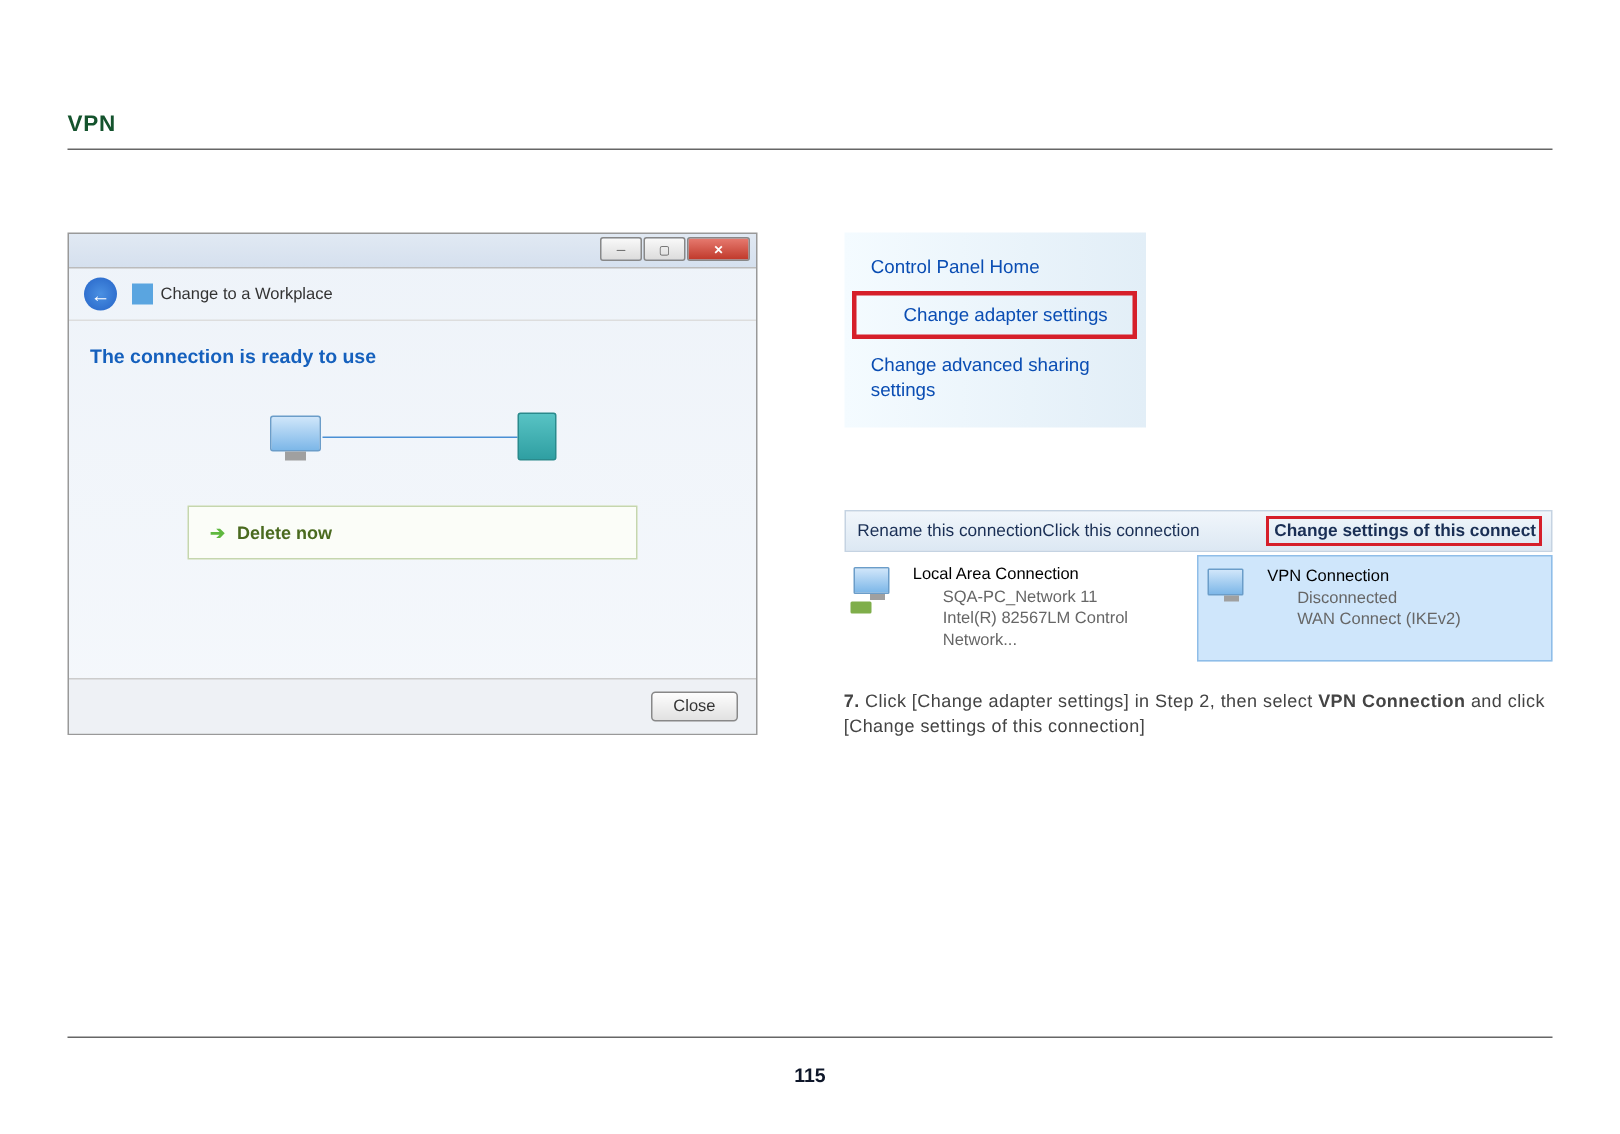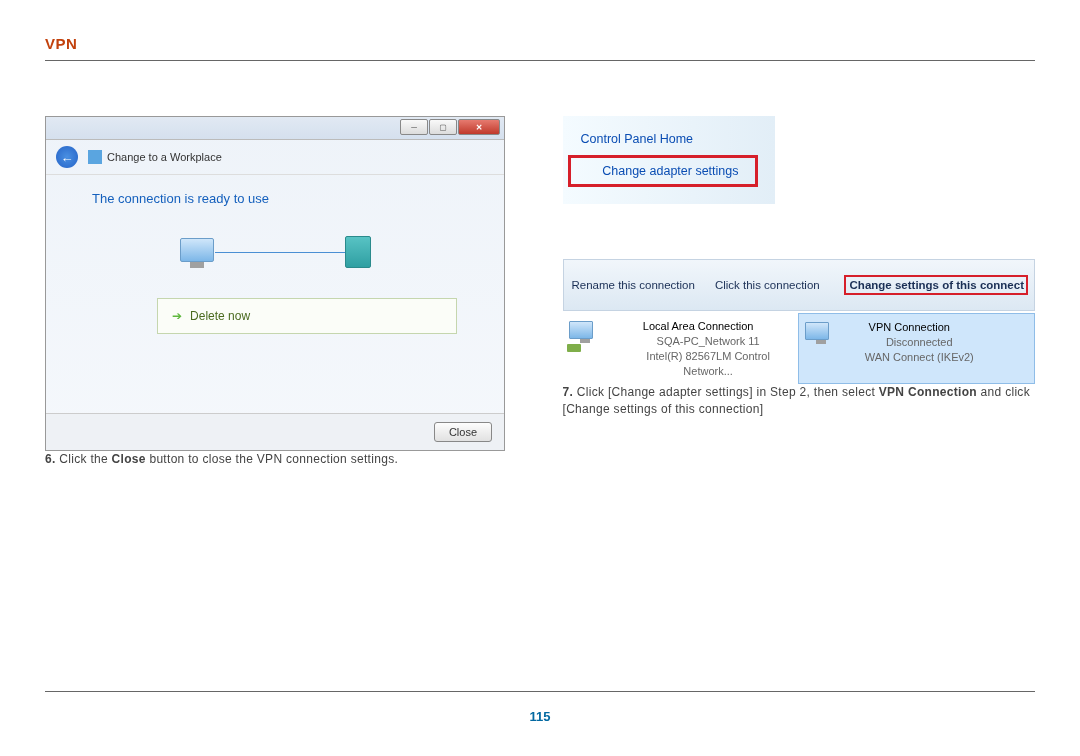--- a/index.html
+++ b/index.html
@@ -13,23 +13,24 @@
     font-size: 13px;
     position: relative;
   }
   .page {
     padding: 35px 45px 0 45px;
     box-sizing: border-box;
   }
   .header-title {
     font-size: 15px;
     font-weight: bold;
-    color: #c2410c;
+    color: #14532d;
     letter-spacing: 0.5px;
     margin-bottom: 8px;
+    margin-top: 39px;
   }
   .header-rule {
     border: none;
     border-top: 1px solid #666;
     margin: 0 0 55px 0;
   }
   .columns {
     display: flex;
     gap: 45px;
   }
@@ -96,21 +97,22 @@
     font-size: 13px;
     margin-right: 10px;
   }
   .dialog-title-icon {
     width: 14px;
     height: 14px;
     background: #5aa5e0;
     margin-right: 5px;
   }
   .dialog-body {
-    padding: 12px 46px;
+    padding: 12px 14px;
+    font-weight: bold;
   }
   .ready-text {
     color: #1560bd;
     font-size: 13px;
     margin: 4px 0 30px 0;
   }
   .connection-graphic {
     display: flex;
     align-items: center;
     justify-content: center;
@@ -182,56 +184,56 @@
   .close-button {
     padding: 3px 14px;
     font-size: 11px;
     border: 1px solid #888;
     border-radius: 3px;
     background: linear-gradient(to bottom, #fdfdfd, #e1e1e1);
   }
   .caption {
     font-size: 12px;
     color: #444;
+    margin-top: 18px;
     line-height: 1.4;
     letter-spacing: 0.3px;
   }
   .caption-num { font-weight: bold; }
   .caption-bold { font-weight: bold; }
 
   
   .sidebar-panel {
     width: 200px;
     background: linear-gradient(to right, #f4fbff 0%, #e2eef7 100%);
-    padding: 12px 12px 12px 0;
+    padding: 12px 1px 12px 0;
     font-size: 12.5px;
   }
   .sidebar-item {
     padding: 4px 18px;
     color: #0a4db3;
   }
   .sidebar-item.highlighted {
     outline: 3px solid #d61f2a;
     outline-offset: -2px;
     padding: 8px 18px;
     margin: 6px 6px;
     text-align: right;
   }
   .sidebar-item.multiline {
     line-height: 1.35;
   }
 
   .toolbar-row {
     margin-top: 55px;
     background: linear-gradient(to bottom, #f1f6fb, #dce8f3);
-    padding: 17px 8px;
+    padding: 5px 8px;
     font-size: 11.5px;
     color: #1a2f55;
     display: flex;
-    gap: 20px;
     align-items: center;
     border: 1px solid #c5d3e2;
   }
   .toolbar-link { color: #1a2f55; }
   .toolbar-link.hl {
     outline: 2px solid #d61f2a;
     padding: 2px 2px 2px 4px;
     margin-left: auto;
     font-weight: bold;
   }
@@ -242,21 +244,20 @@
     margin-top: 2px;
   }
   .connection-card {
     display: flex;
     align-items: flex-start;
     gap: 8px;
     padding: 6px 10px 6px 6px;
     font-size: 11px;
     line-height: 1.35;
     flex: 1;
-    text-align: center;
   }
   .connection-card.selected {
     background: #cfe6fb;
     border: 1px solid #8fbde8;
   }
   .conn-icon {
     width: 32px;
     height: 28px;
     position: relative;
     flex-shrink: 0;
@@ -277,21 +278,21 @@
     border-top: 1px solid #666;
   }
   .page-number {
     position: absolute;
     left: 0;
     right: 0;
     bottom: 32px;
     text-align: center;
     font-size: 13px;
     font-weight: bold;
-    color: #0369a1;
+    color: #0f172a;
   }
 </style>
 </head>
 <body>
 
 <div class="page">
   <div class="header-title">VPN</div>
   <hr class="header-rule">
 
   <div class="columns">
@@ -322,29 +323,27 @@
           </div>
           <div class="connect-now-box">
             <span class="green-arrow">➔</span>
             <span>Delete now</span>
           </div>
         </div>
         <div class="dialog-footer">
           <div class="close-button">Close</div>
         </div>
       </div>
-      <div class="caption">
-        <span class="caption-num">6.</span><span> Click the </span><span class="caption-bold">Close</span><span> button to close the VPN connection settings.</span>
-      </div>
     </div>
 
     <div class="col">
       <div class="sidebar-panel">
         <div class="sidebar-item">Control Panel Home</div>
         <div class="sidebar-item highlighted">Change adapter settings</div>
+        <div class="sidebar-item multiline">Change advanced sharing settings</div>
       </div>
 
       <div class="toolbar-row">
         <span class="toolbar-link">Rename this connection</span>
         <span class="toolbar-link">Click this connection</span>
         <span class="toolbar-link hl">Change settings of this connect</span>
       </div>
 
       <div class="connections-row">
         <div class="connection-card">

